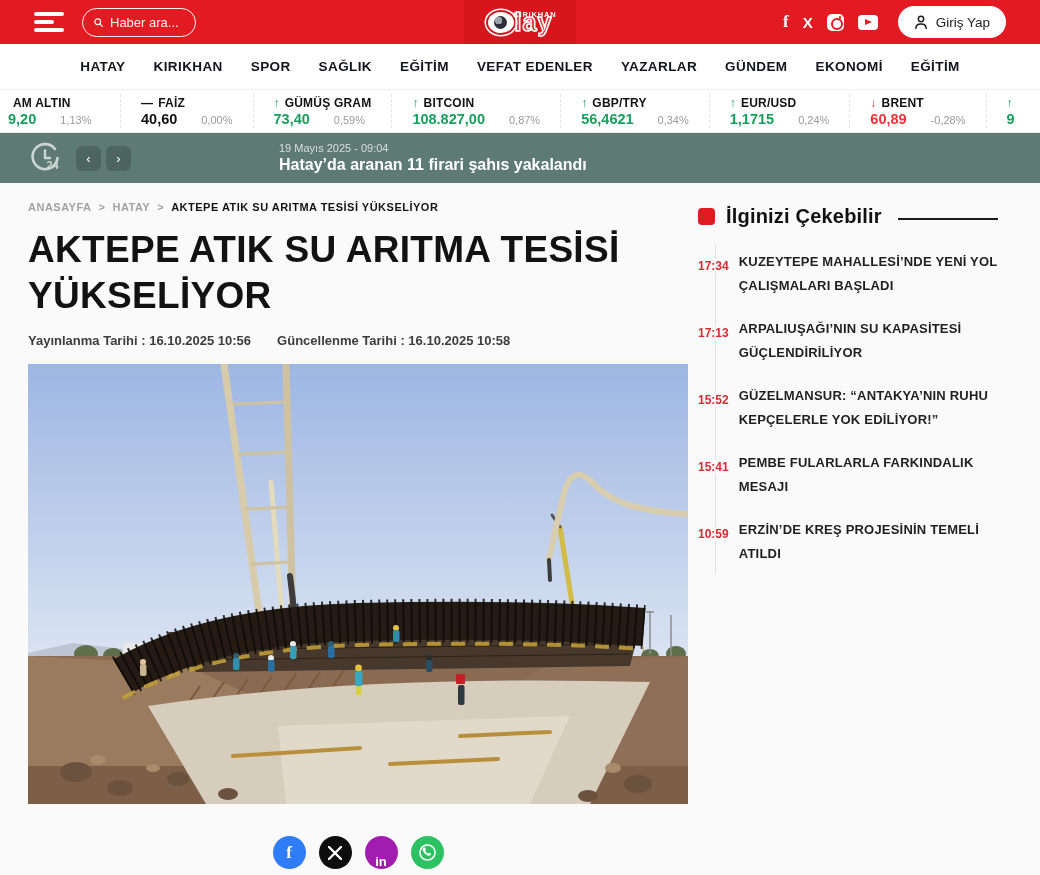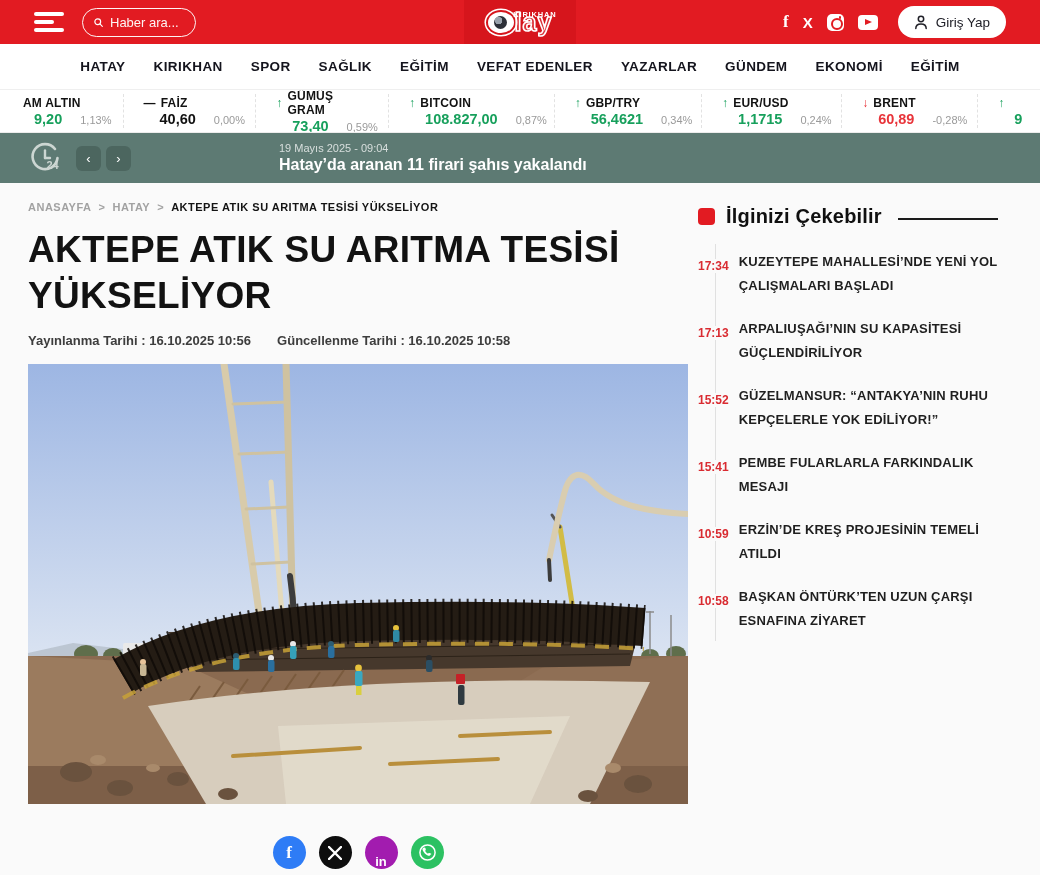--- a/index.html
+++ b/index.html
@@ -56,24 +56,24 @@
   .navbar { height:46px; background:#fff; display:flex; align-items:center;
             justify-content:center; gap:28px; border-bottom:1px solid #efefef; }
   .navbar a { font-size:13.5px; font-weight:800; letter-spacing:.4px; color:#14141d;
             text-decoration:none; cursor:pointer; }
 
   
   .ticker { height:43px; background:#fff; border-bottom:1px solid #ececec;
             display:flex; align-items:center; overflow:hidden; }
   .tick { padding:0 20px; display:flex; flex-direction:column; justify-content:center;
           gap:1px; border-left:1px dashed #e2e2e2; min-width:128px; height:34px; cursor:pointer; }
-  .tick:first-child { border-left:0; padding-left:18px; min-width:120px; }
+  .tick:first-child { border-left:0; padding-left:8px; min-width:120px; }
   .tick-l { font-size:12px; font-weight:800; color:#121212; letter-spacing:.2px;
             display:flex; gap:5px; align-items:center; }
-  .tick-v { font-size:14.5px; font-weight:800; display:flex; align-items:baseline; gap:18px;margin-left:16px; }
+  .tick-v { font-size:14.5px; font-weight:800; display:flex; align-items:baseline; gap:24px; }
   .tick-c { font-size:11px; font-weight:400; color:#9a9a9a; }
   .t-up  .tick-val, .t-up  .tick-arrow { color:#17a05c; }
   .t-down .tick-val, .t-down .tick-arrow { color:#e8343a; }
   .t-flat .tick-val, .t-flat .tick-arrow { color:#111; }
   .tick-last { min-width:54px; }
 
   
   .newsbar { height:50px; background:#5d7a73; display:flex; align-items:center;
              padding:0 28px; color:#fff; }
   .nb-arrows { display:flex; gap:5px; margin-left:14px; }
@@ -497,20 +497,16 @@
           <span class="sb-text">GÜZELMANSUR: “ANTAKYA’NIN RUHU KEPÇELERLE YOK EDİLİYOR!”</span>
         </div>
         <div class="sb-item">
           <span class="sb-time">15:41</span>
           <span class="sb-text">PEMBE FULARLARLA FARKINDALIK MESAJI</span>
         </div>
         <div class="sb-item">
           <span class="sb-time">10:59</span>
           <span class="sb-text">ERZİN’DE KREŞ PROJESİNİN TEMELİ ATILDI</span>
         </div>
-        <div class="sb-item">
-          <span class="sb-time">10:58</span>
-          <span class="sb-text">BAŞKAN ÖNTÜRK’TEN UZUN ÇARŞI ESNAFINA ZİYARET</span>
-        </div>
       </div>
     </aside>
   </div>
 </div>
 
 </body></html>

